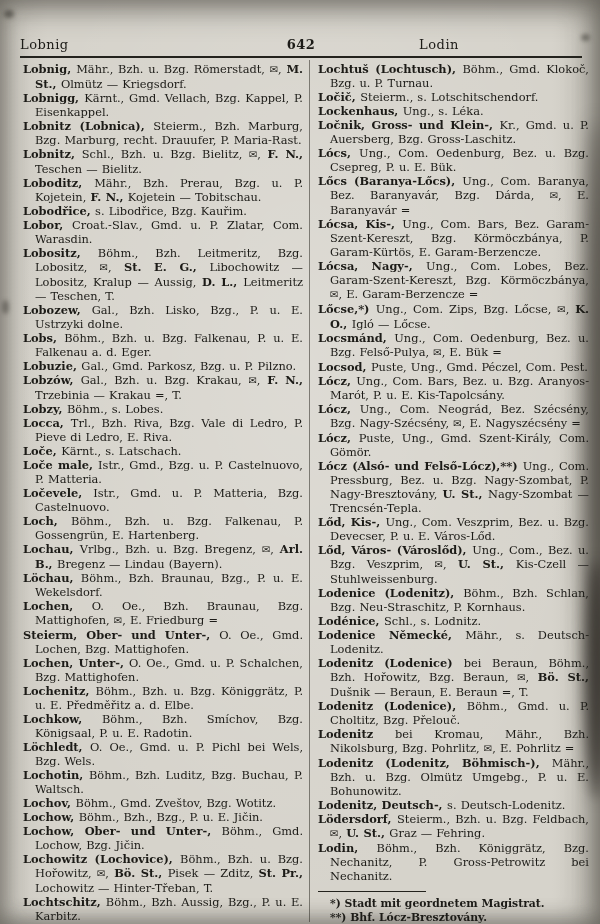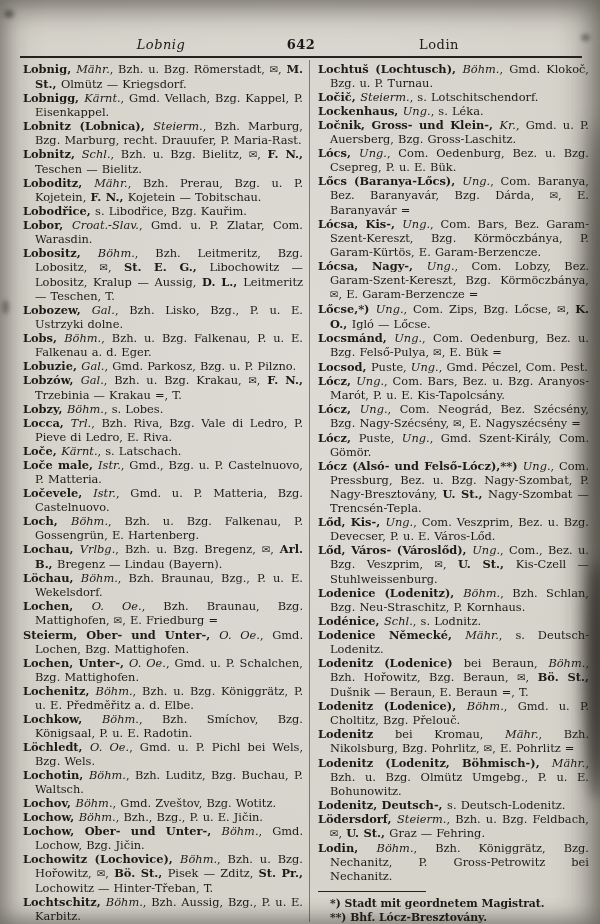--- a/index.html
+++ b/index.html
@@ -17,38 +17,38 @@
                inset -14px 0 24px rgba(50,48,42,.28), inset 10px 0 20px rgba(60,58,50,.18);}
   .smear-right{position:absolute;right:-10px;top:120px;width:26px;height:660px;border-radius:50%;
     background:rgba(35,32,26,.5);filter:blur(10px);}
   .smear-right2{position:absolute;right:-6px;top:560px;width:20px;height:240px;border-radius:50%;
     background:rgba(25,22,18,.55);filter:blur(7px);}
   .speck1{position:absolute;left:4px;top:10px;width:10px;height:8px;border-radius:50%;background:rgba(40,38,32,.5);filter:blur(2px);}
   .speck2{position:absolute;left:2px;top:300px;width:7px;height:14px;border-radius:50%;background:rgba(40,38,32,.4);filter:blur(2px);}
   .speck3{position:absolute;right:10px;top:34px;width:9px;height:7px;border-radius:50%;background:rgba(40,38,32,.45);filter:blur(2px);}
 
   .header{position:absolute;top:37px;left:20px;width:562px;height:16px;font-size:13px;}
-  .hdr-left{position:absolute;left:0;width:282px;text-align:center;letter-spacing:.5px;font-style:italic;}
+  .hdr-left{position:absolute;left:0;width:282px;text-align:left;letter-spacing:.5px;}
   .hdr-page{position:absolute;left:0;width:562px;text-align:center;font-weight:bold;letter-spacing:.5px;}
   .hdr-right{position:absolute;right:8px;width:270px;text-align:center;letter-spacing:.5px;}
   .header-rule{position:absolute;top:56px;left:20px;width:562px;height:2px;background:#23221d;}
   .col-divider{position:absolute;top:60px;bottom:2px;left:309px;width:1px;background:rgba(45,43,37,.55);}
 
   .cols{position:absolute;top:62px;left:23px;width:566px;bottom:0;}
   .col{position:absolute;top:0;width:280px;}
   .col-left{left:0;}
   .col-right{left:295px;width:271px;}
 
   .entry{
     font-size:11.4px;line-height:14px;text-align:justify;
     padding-left:12px;text-indent:-12px;
     word-spacing:.5px;
   }
   .entry .b{font-weight:bold;}
-  .entry .i{font-style:italic;}
+  .entry .i{}
   .ph{font-family:"DejaVu Sans",sans-serif;font-size:10px;font-weight:bold;}
 
   .footnote-block{margin-top:8px;}
   .footnote-rule{width:108px;height:1px;background:#23221d;margin:0 0 5px 0;}
   .footnote{font-size:10.8px;line-height:14px;font-weight:bold;padding-left:22px;text-indent:-10px;}
   .footnote .b{font-weight:bold;}
 </style>
 </head>
 <body>
 
@@ -105,21 +105,21 @@
       </div>
     <div class="col col-right" id="col-right">
 
     <div class="entry"><span class="b">Lochtuš (Lochtusch), </span><span class="i">Böhm.</span><span>, Gmd. Klokoč, Bzg. u. P. Turnau.</span></div>
         <div class="entry"><span class="b">Ločič, </span><span class="i">Steierm.</span><span>, s. Lotschitschendorf.</span></div>
         <div class="entry"><span class="b">Lockenhaus, </span><span class="i">Ung.</span><span>, s. Léka.</span></div>
         <div class="entry"><span class="b">Ločnik, Gross- und Klein-, </span><span class="i">Kr.</span><span>, Gmd. u. P. Auersberg, Bzg. Gross-Laschitz.</span></div>
         <div class="entry"><span class="b">Lócs, </span><span class="i">Ung.</span><span>, Com. Oedenburg, Bez. u. Bzg. Csepreg, P. u. E. Bük.</span></div>
         <div class="entry"><span class="b">Lőcs (Baranya-Lőcs), </span><span class="i">Ung.</span><span>, Com. Baranya, Bez. Baranyavár, Bzg. Dárda, </span><span class="ph">✉</span><span>, E. Baranyavár =</span></div>
         <div class="entry"><span class="b">Lócsa, Kis-, </span><span class="i">Ung.</span><span>, Com. Bars, Bez. Garam-Szent-Kereszt, Bzg. Körmöczbánya, P. Garam-Kürtös, E. Garam-Berzencze.</span></div>
-        <div class="entry"><span class="b">Lócsa, Nagy-, </span><span class="i">Ung.</span><span>, Com. Lobzy, Bez. Garam-Szent-Kereszt, Bzg. Körmöczbánya, </span><span class="ph">✉</span><span>, E. Garam-Berzencze =</span></div>
+        <div class="entry"><span class="b">Lócsa, Nagy-, </span><span class="i">Ung.</span><span>, Com. Lobes, Bez. Garam-Szent-Kereszt, Bzg. Körmöczbánya, </span><span class="ph">✉</span><span>, E. Garam-Berzencze =</span></div>
         <div class="entry"><span class="b">Lőcse,*) </span><span class="i">Ung.</span><span>, Com. Zips, Bzg. Lőcse, </span><span class="ph">✉</span><span>, </span><span class="b">K. O., </span><span>Igló — Lőcse.</span></div>
         <div class="entry"><span class="b">Locsmánd, </span><span class="i">Ung.</span><span>, Com. Oedenburg, Bez. u. Bzg. Felső-Pulya, </span><span class="ph">✉</span><span>, E. Bük =</span></div>
         <div class="entry"><span class="b">Locsod, </span><span>Puste, </span><span class="i">Ung.</span><span>, Gmd. Péczel, Com. Pest.</span></div>
         <div class="entry"><span class="b">Lócz, </span><span class="i">Ung.</span><span>, Com. Bars, Bez. u. Bzg. Aranyos-Marót, P. u. E. Kis-Tapolcsány.</span></div>
         <div class="entry"><span class="b">Lócz, </span><span class="i">Ung.</span><span>, Com. Neográd, Bez. Szécsény, Bzg. Nagy-Szécsény, </span><span class="ph">✉</span><span>, E. Nagyszécsény =</span></div>
         <div class="entry"><span class="b">Lócz, </span><span>Puste, </span><span class="i">Ung.</span><span>, Gmd. Szent-Király, Com. Gömör.</span></div>
         <div class="entry"><span class="b">Lócz (Alsó- und Felső-Lócz),**) </span><span class="i">Ung.</span><span>, Com. Pressburg, Bez. u. Bzg. Nagy-Szombat, P. Nagy-Bresztovány, </span><span class="b">U. St., </span><span>Nagy-Szombat — Trencsén-Tepla.</span></div>
         <div class="entry"><span class="b">Lőd, Kis-, </span><span class="i">Ung.</span><span>, Com. Veszprim, Bez. u. Bzg. Devecser, P. u. E. Város-Lőd.</span></div>
         <div class="entry"><span class="b">Lőd, Város- (Városlőd), </span><span class="i">Ung.</span><span>, Com., Bez. u. Bzg. Veszprim, </span><span class="ph">✉</span><span>, </span><span class="b">U. St., </span><span>Kis-Czell — Stuhlweissenburg.</span></div>
         <div class="entry"><span class="b">Lodenice (Lodenitz), </span><span class="i">Böhm.</span><span>, Bzh. Schlan, Bzg. Neu-Straschitz, P. Kornhaus.</span></div>

